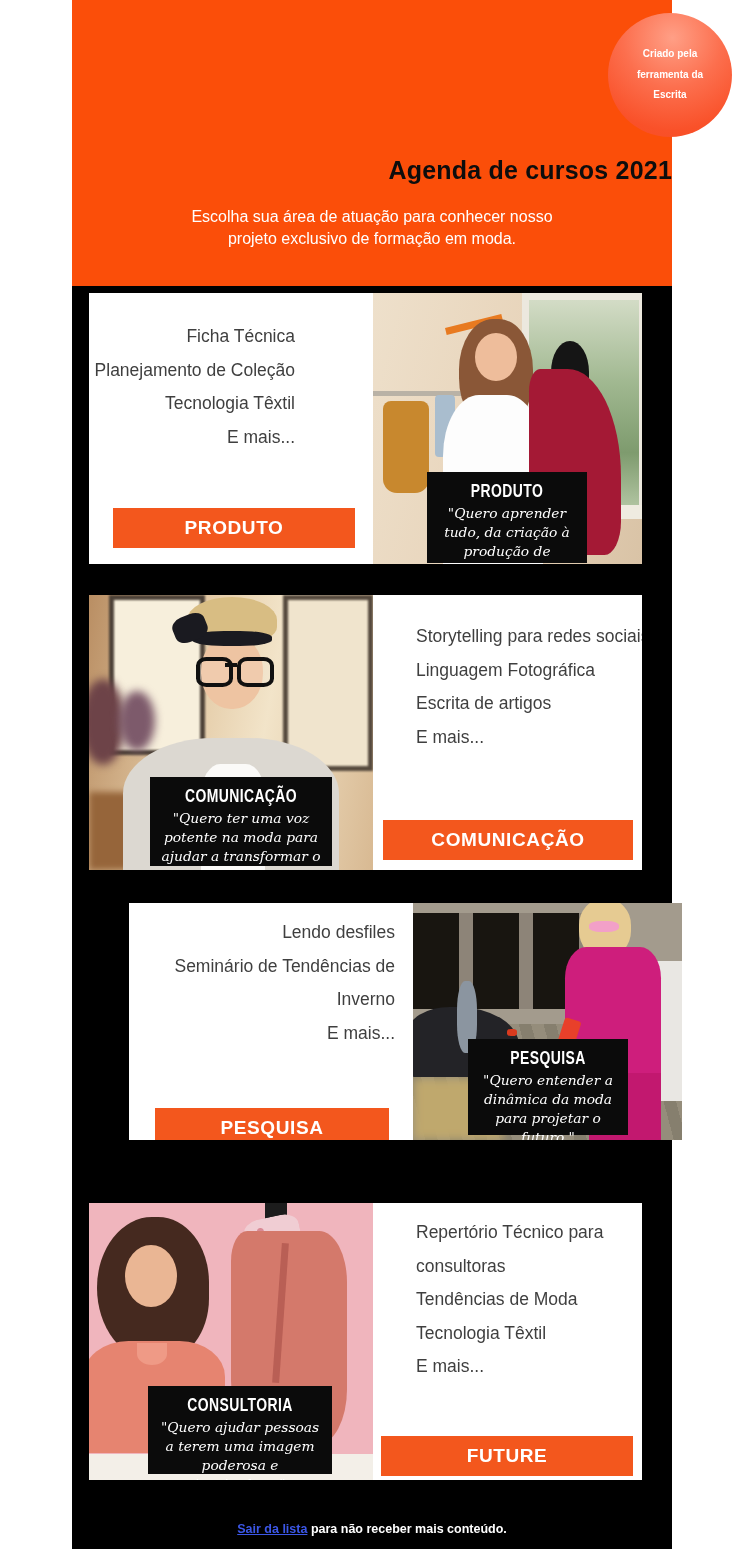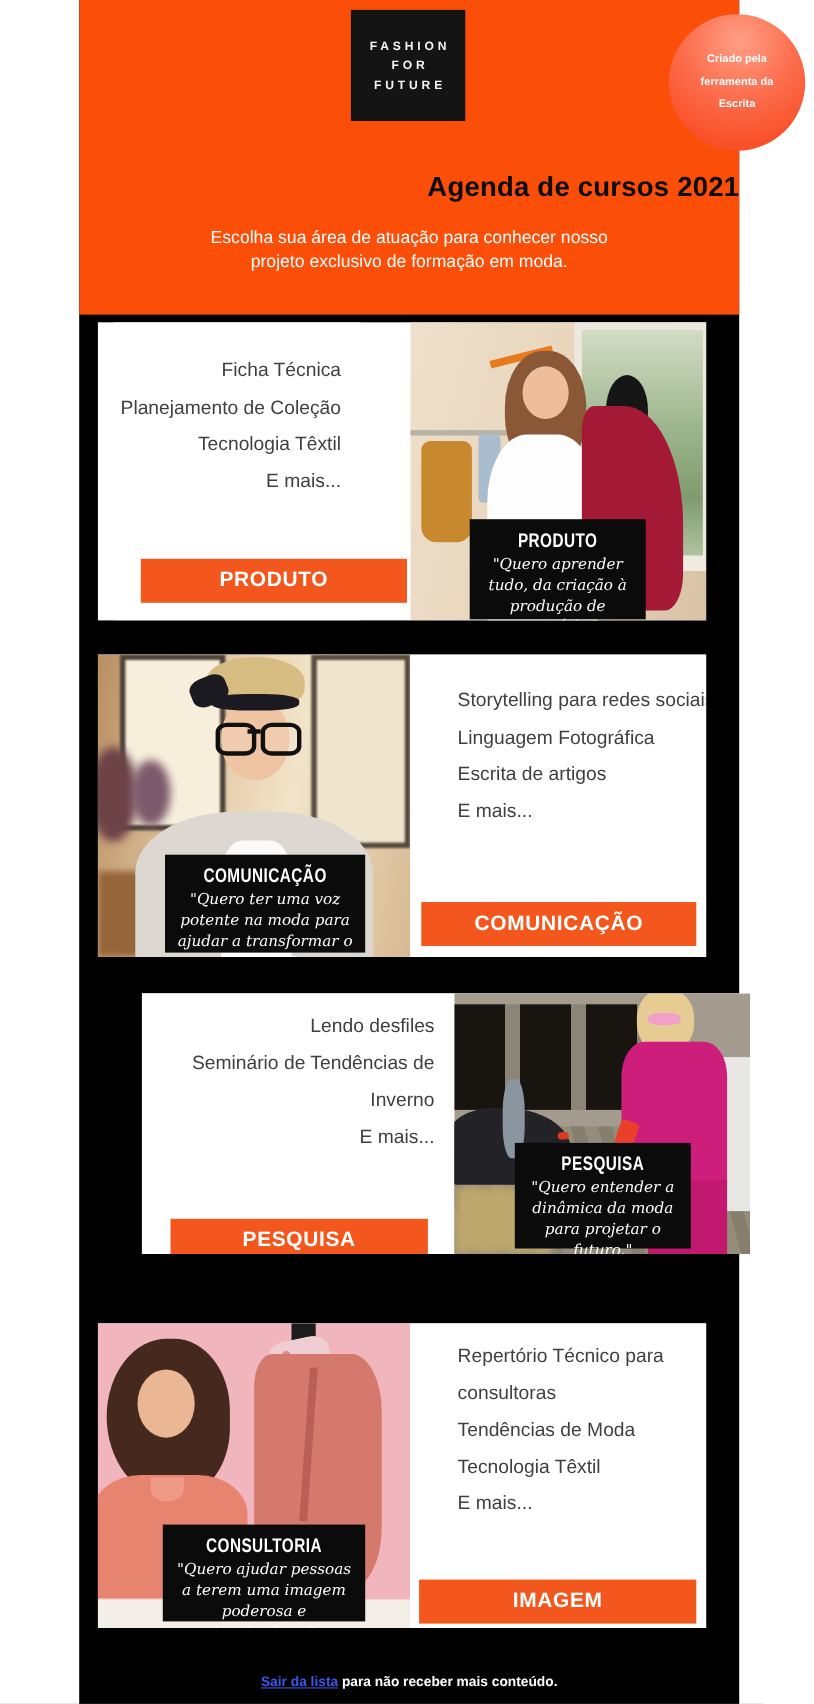--- a/index.html
+++ b/index.html
@@ -133,34 +133,29 @@
     color:#ffffff;font-size:12.5px;font-weight:700;
   }
   .footer a{color:#3c57e8;text-decoration:underline;cursor:pointer;}
 </style>
 </head>
 <body>
 
 <div class="content-col">
 
   <div class="header">
-    <div class="logo-box">
-      <span class="logo-line">FASHION</span>
-      <span class="logo-line">FOR</span>
-      <span class="logo-line">FUTURE</span>
-    </div>
     <div class="hdr-title">Agenda de cursos 2021</div>
     <div class="hdr-sub">
       <div>Escolha sua área de atuação para conhecer nosso</div>
       <div>projeto exclusivo de formação em moda.</div>
     </div>
   </div>
 
   <div class="card" style="top:293px;height:271px;">
-    <div class="half text-half" style="left:0;width:224px;margin-left:15px;">
+    <div class="half text-half" style="left:0;width:224px;">
       <div class="card-lines lines-right" style="top:27px;right:18px;width:250px;">
         <div>Ficha Técnica</div>
         <div>Planejamento de Coleção</div>
         <div>Tecnologia Têxtil</div>
         <div>E mais...</div>
       </div>
       <button class="btn" style="left:24px;top:215px;width:242px;">PRODUTO</button>
     </div>
     <div class="photo" style="left:284px;width:269px;">
       <div class="p1-bg"></div>
@@ -264,21 +259,21 @@
         <span class="ov-quote">"Quero ajudar pessoas a terem uma imagem poderosa e inspiradora."</span>
       </div>
     </div>
     <div class="half text-half" style="left:284px;width:269px;">
       <div class="card-lines lines-left" style="top:13px;left:17px;width:236px;">
         <div>Repertório Técnico para consultoras</div>
         <div>Tendências de Moda</div>
         <div>Tecnologia Têxtil</div>
         <div>E mais...</div>
       </div>
-      <button class="btn" style="left:8px;top:233px;width:252px;">IMAGEM</button>
+      <button class="btn" style="left:8px;top:233px;width:252px;">FUTURE</button>
     </div>
   </div>
 
   <div class="footer">
     <a>Sair da lista</a><span> para não receber mais conteúdo.</span>
   </div>
 </div>
 
 <div class="badge">
   <span class="badge-line">Criado pela</span>

